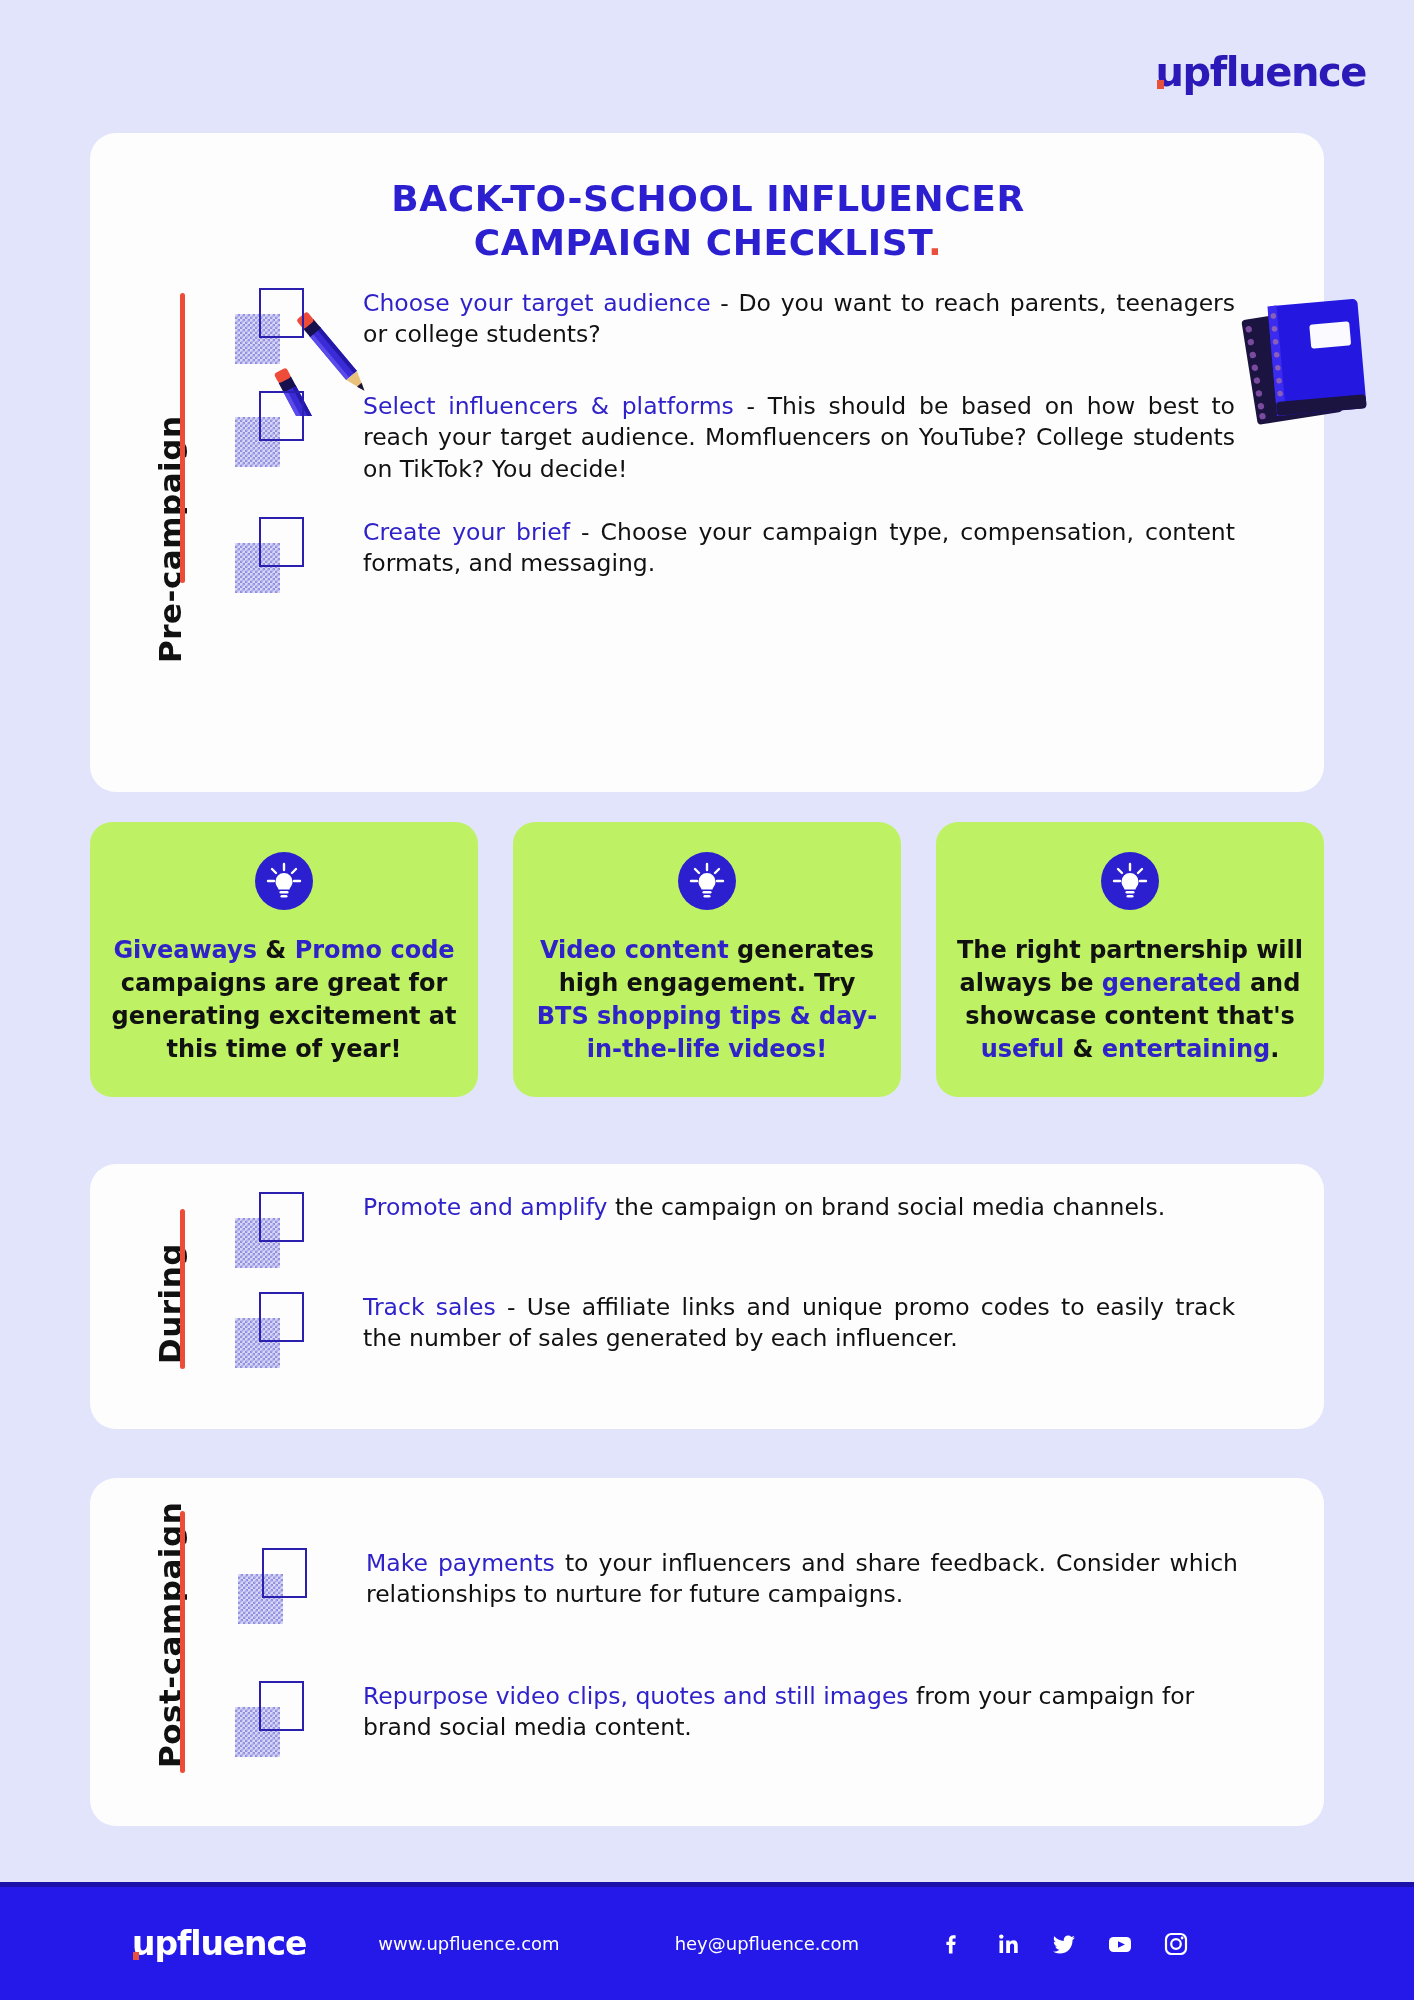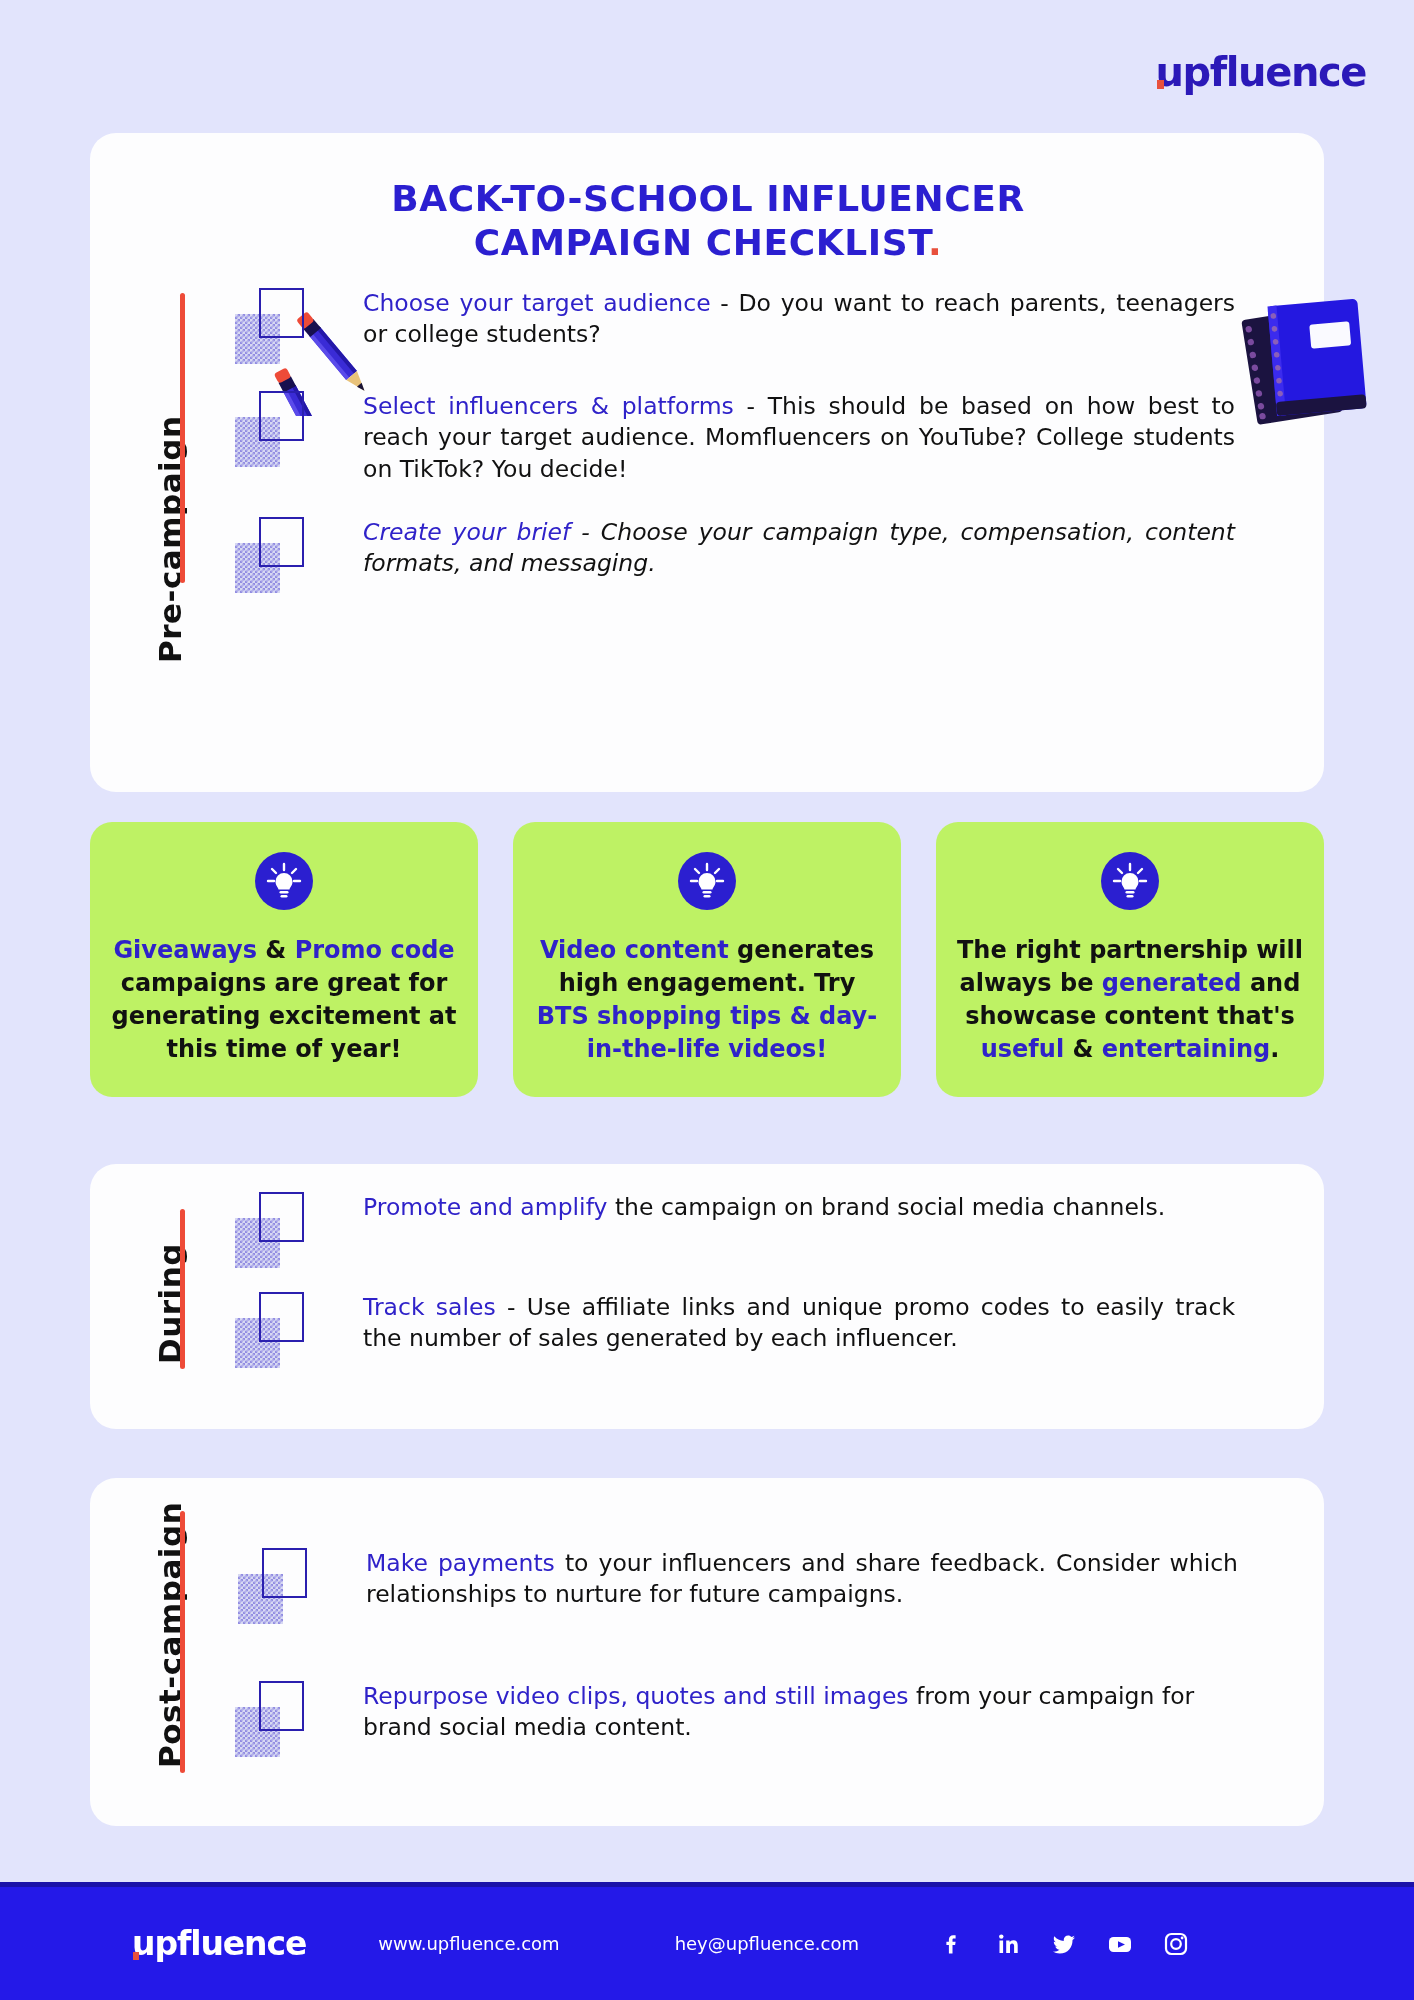--- a/index.html
+++ b/index.html
@@ -297,21 +297,21 @@
     <div class="check-item" style="left:145px; top:258px; width:1000px;">
       <div class="checkbox">
         <div class="cb-hatch"></div>
         <div class="cb-outline"></div>
       </div>
       <div class="ctext">
         <span class="hl">Select influencers &amp; platforms</span><span> - This should be based on how best to reach your target audience. Momfluencers on YouTube? College students on TikTok? You decide!</span>
       </div>
     </div>
 
-    <div class="check-item" style="left:145px; top:384px; width:1000px;font-style:italic;">
+    <div class="check-item" style="left:145px; top:384px; width:1000px;">
       <div class="checkbox">
         <div class="cb-hatch"></div>
         <div class="cb-outline"></div>
       </div>
       <div class="ctext">
         <span class="hl">Create your brief</span><span> - Choose your campaign type, compensation, content formats, and messaging.</span>
       </div>
     </div>
   </div>
 

